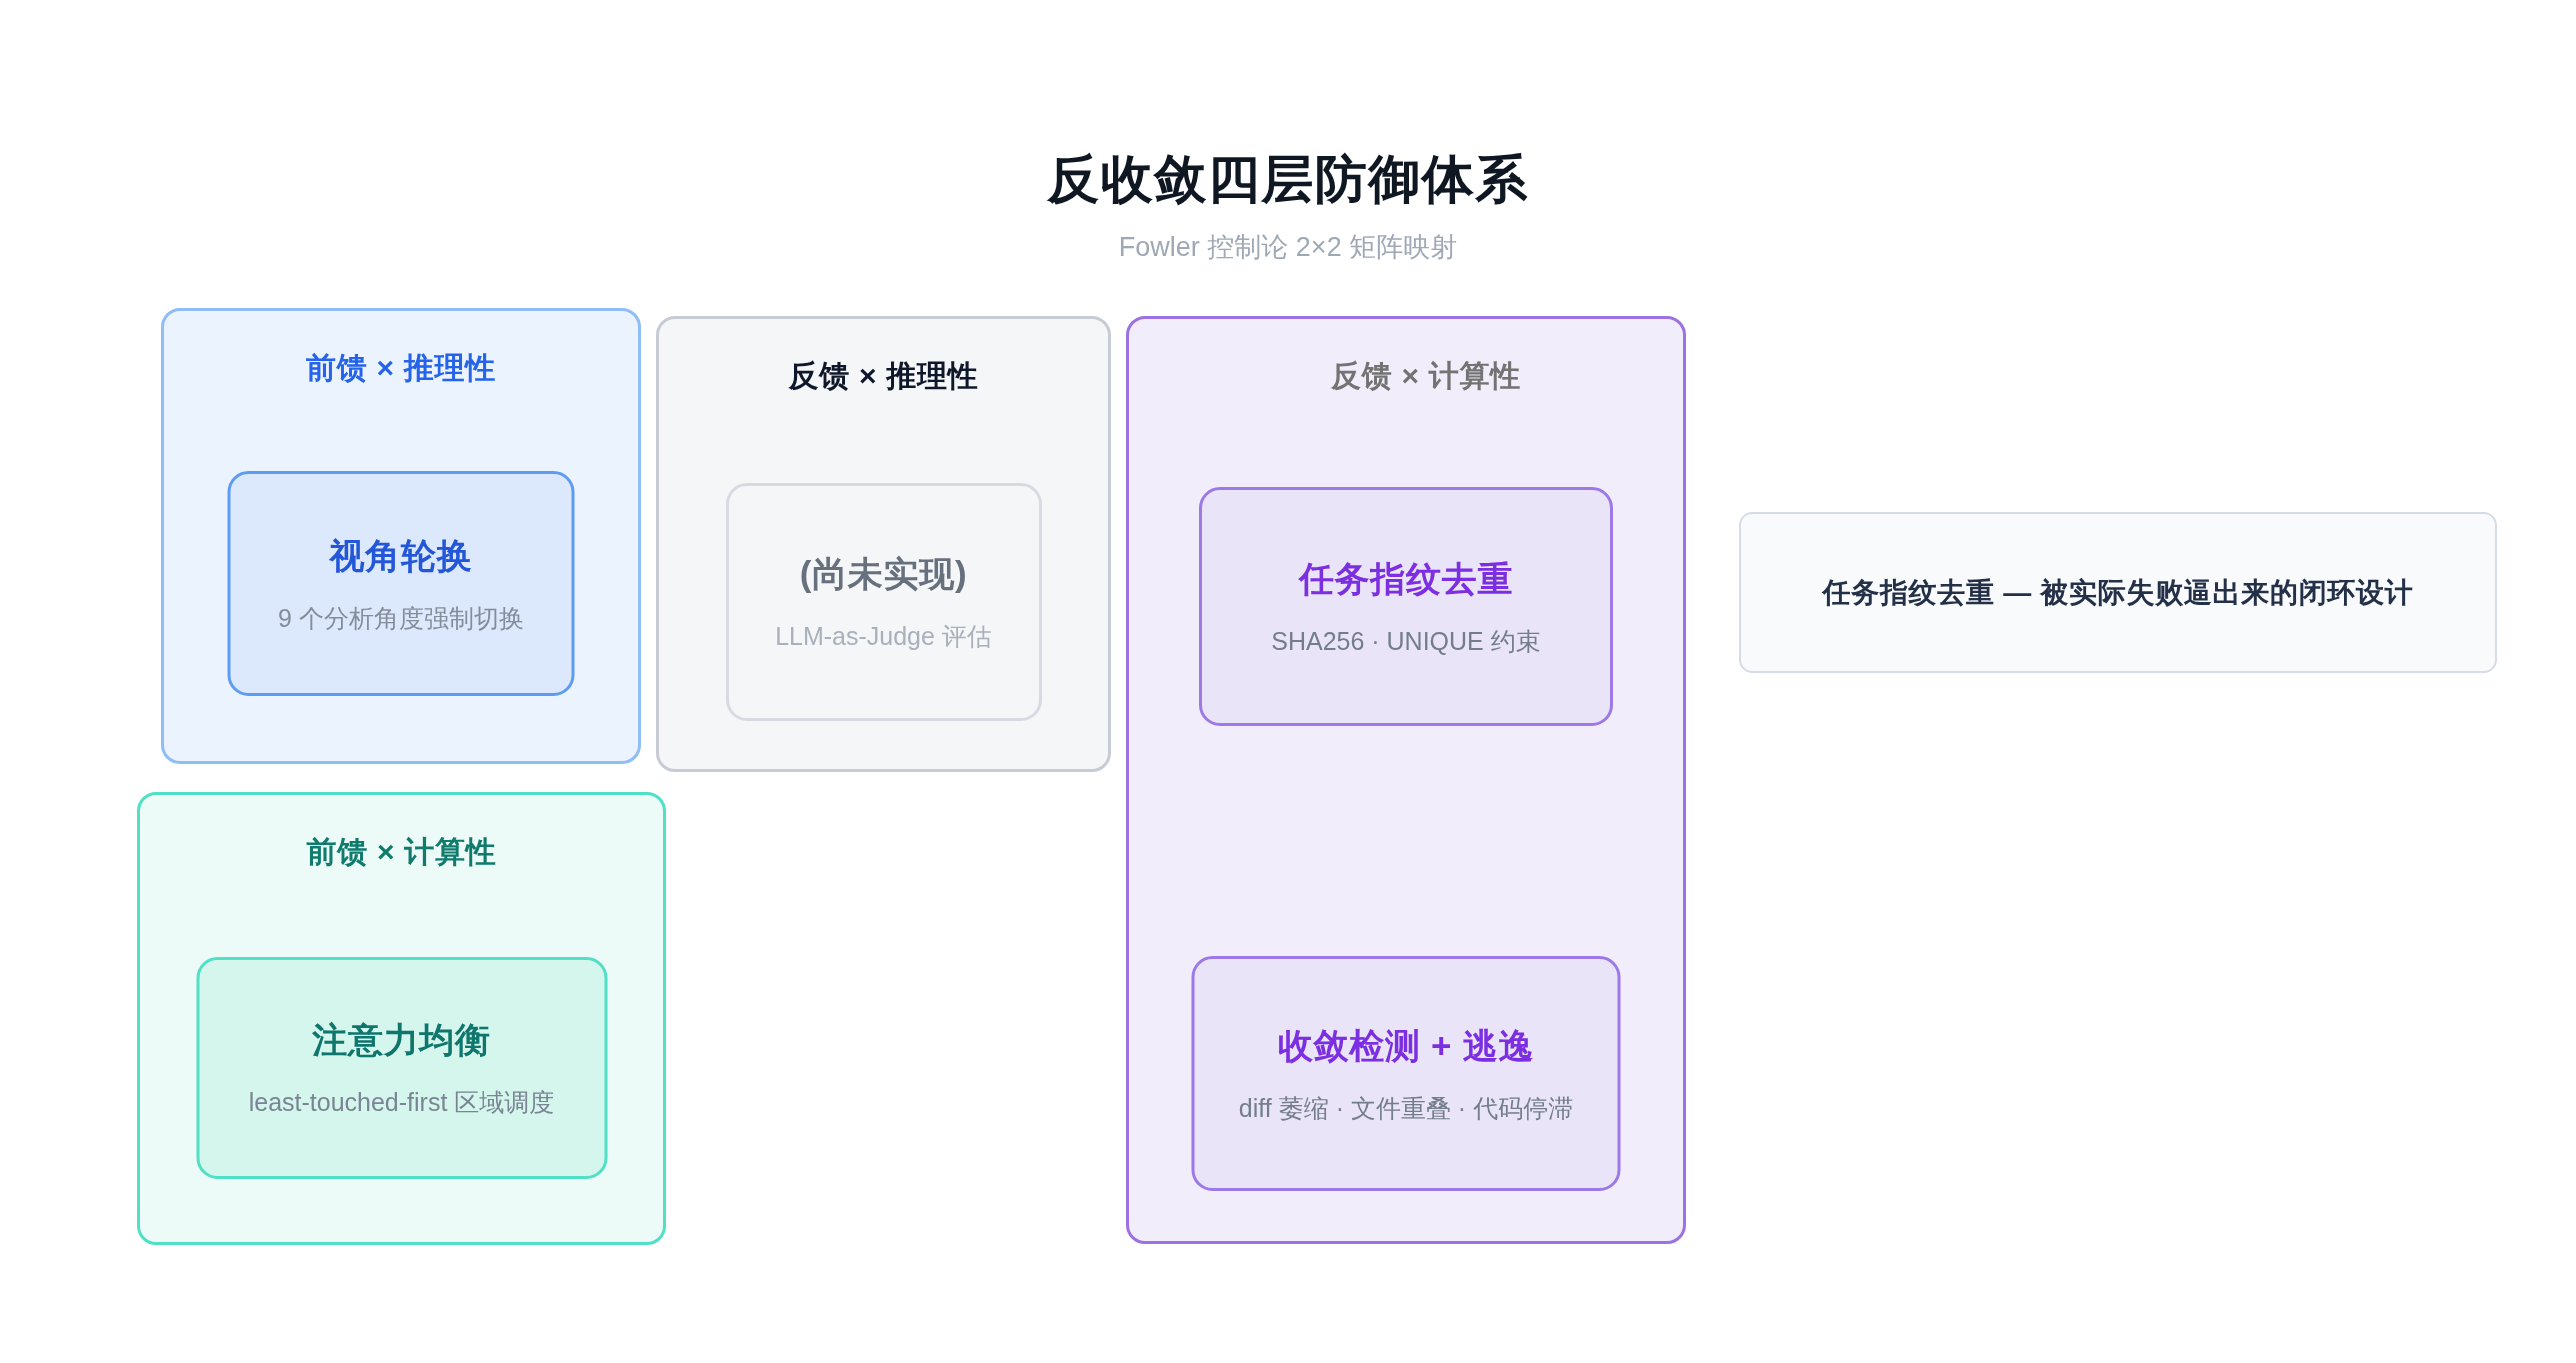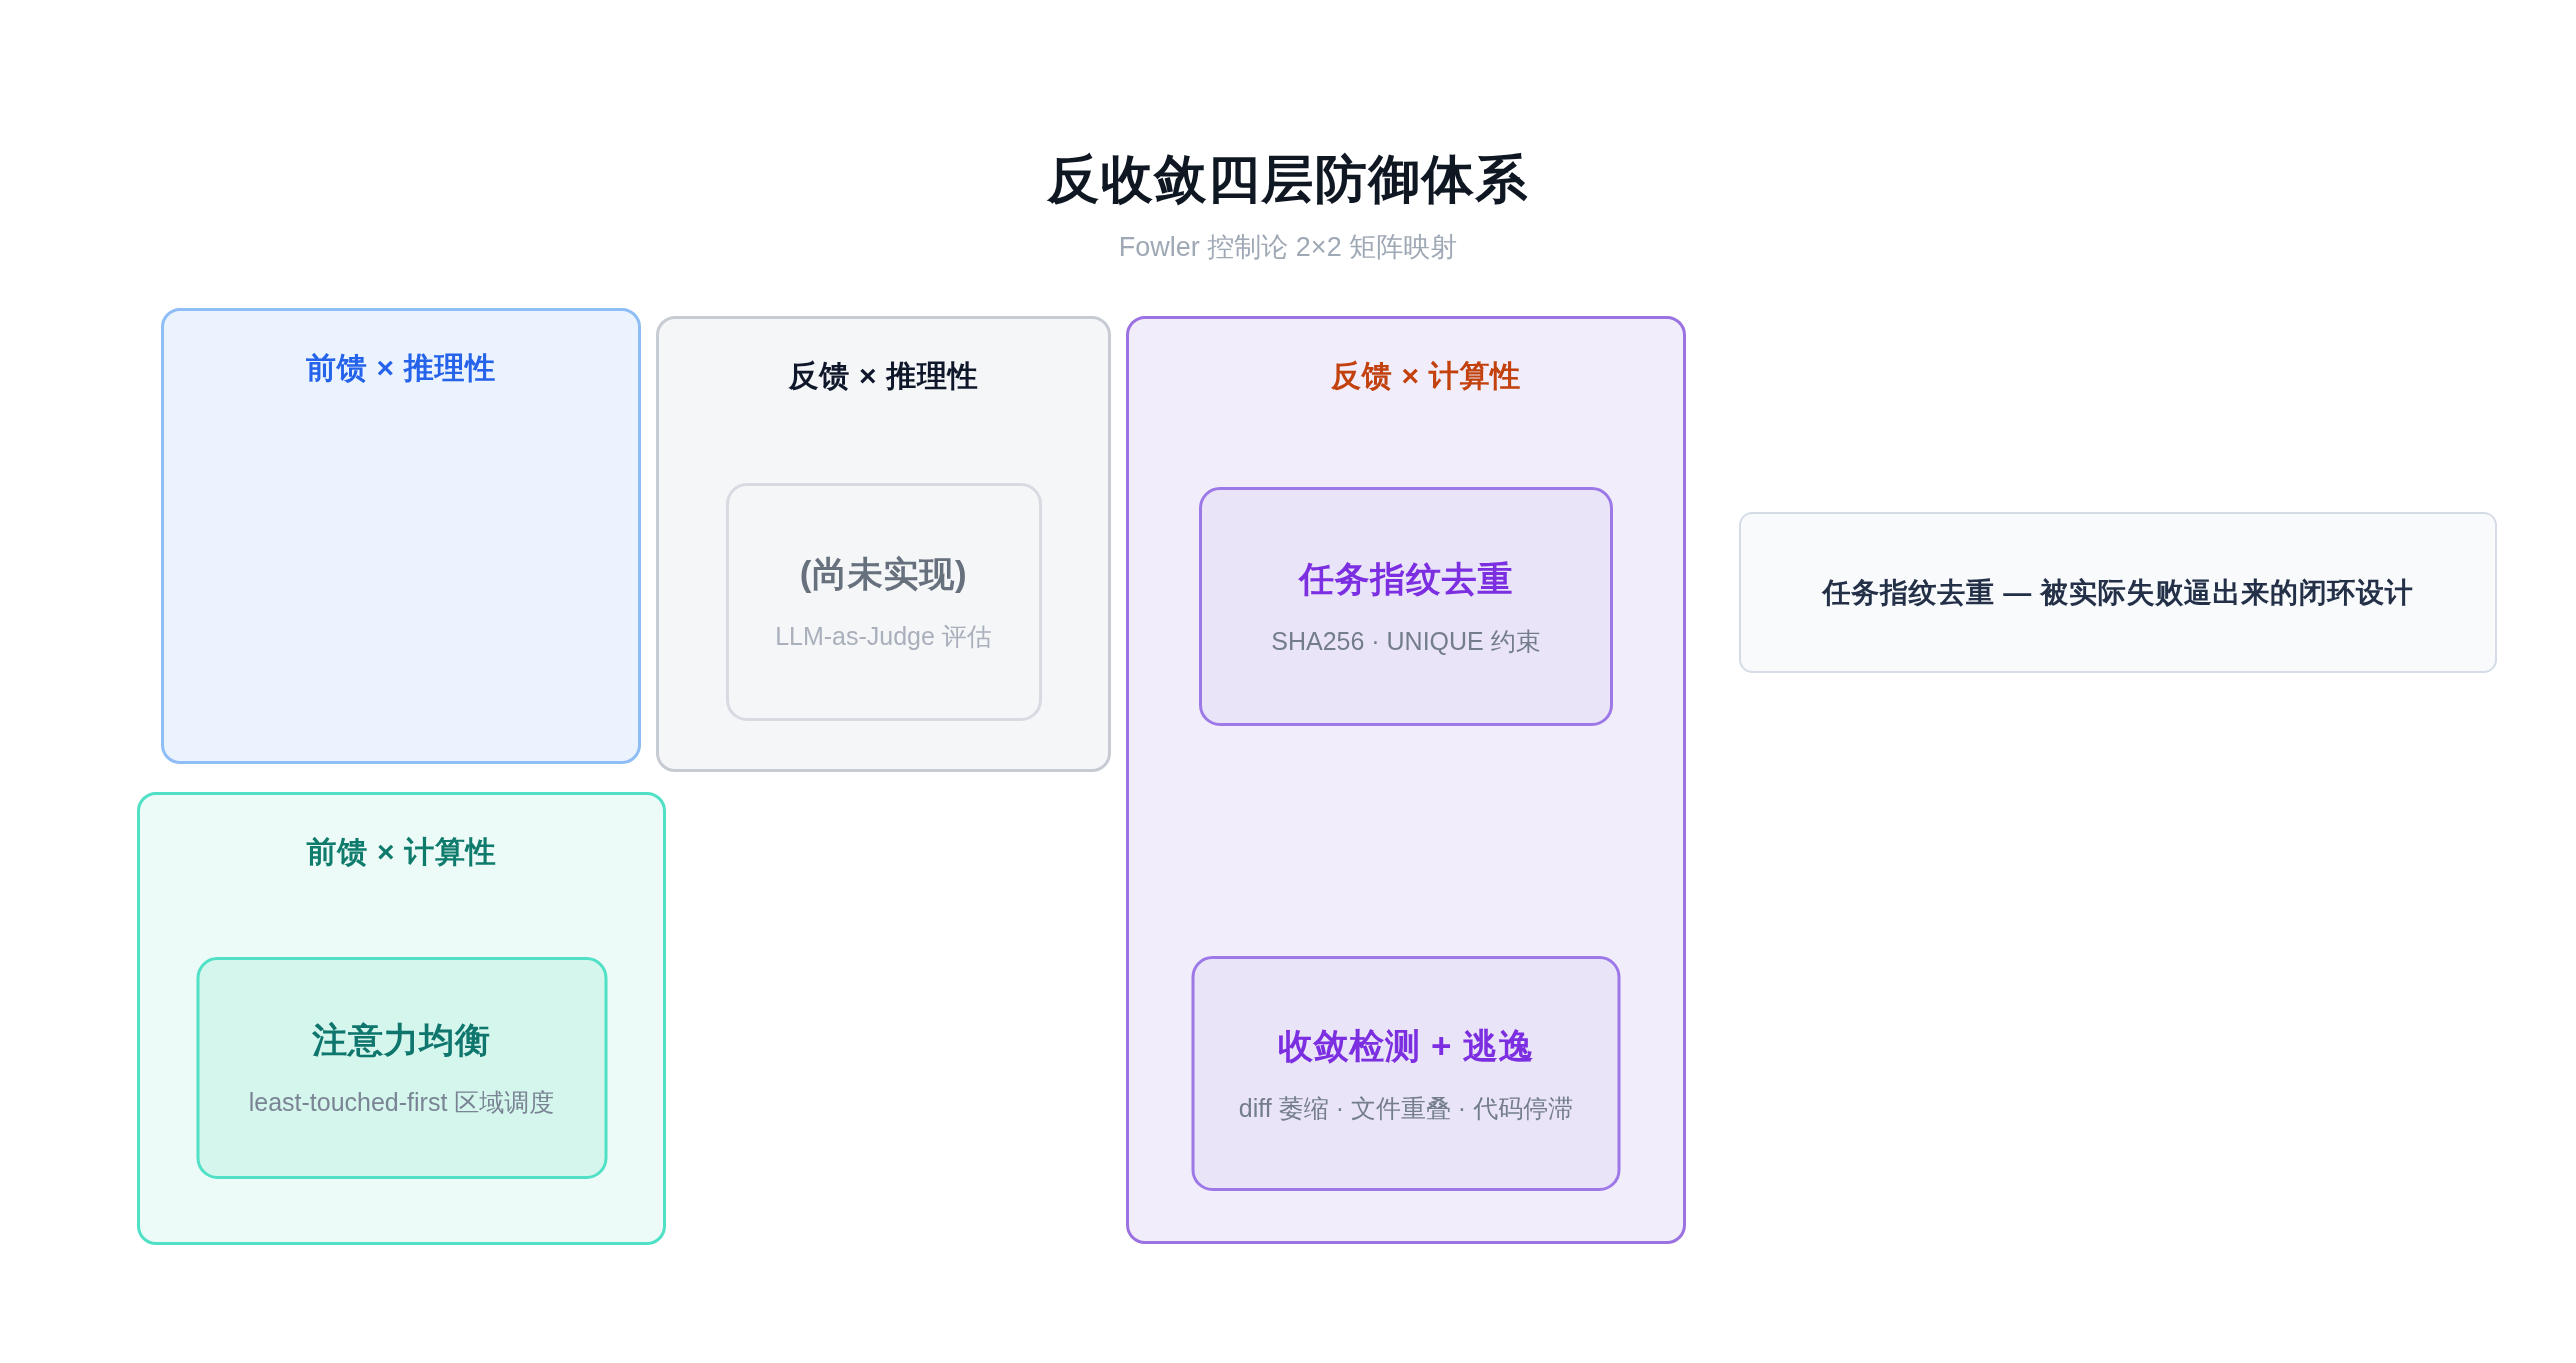--- a/index.html
+++ b/index.html
@@ -40,21 +40,21 @@
     letter-spacing: 0.7px;
   }
 
   .q-blue   { left: 161px;  top: 308px;  width: 480px;  height: 456px;  background: #ebf3fe; border-color: #8fbdf6; }
   .q-gray   { left: 656px;  top: 316px;  width: 455px;  height: 456px;  background: #f5f6f8; border-color: #c7cbd3; }
   .q-purple { left: 1126px; top: 316px;  width: 560px;  height: 928px; background: #f1edfb; border-color: #9c72e2; }
   .q-teal   { left: 137px;  top: 792px; width: 529px;  height: 453px;  background: #ecfbf7; border-color: #4fe0c6; }
 
   .q-blue   .q-label { color: #2563eb; }
   .q-gray   .q-label { color: #0f172a; }
-  .q-purple .q-label { color: #c2410c; margin-left: 40px; }
+  .q-purple .q-label { color: #737373; margin-left: 40px; }
   .q-teal   .q-label { color: #0e7b6c; }
 
   
   .card {
     position: absolute; left: 50%; transform: translateX(-50%);
     border-radius: 21px;
     border: 3.7px solid transparent;
     display: flex; flex-direction: column;
     align-items: center; justify-content: center;
     gap: 22px;
@@ -110,20 +110,24 @@
 <body>
 
 <div class="canvas">
 
   <h1 class="page-title">反收敛四层防御体系</h1>
 
   <div class="page-subtitle">Fowler 控制论 2×2 矩阵映射</div>
 
   <section class="quadrant q-blue">
     <div class="q-label">前馈 × 推理性</div>
+    <div class="card">
+      <div class="card-title">视角轮换</div>
+      <div class="card-sub">9 个分析角度强制切换</div>
+    </div>
   </section>
 
   <section class="quadrant q-gray">
     <div class="q-label">反馈 × 推理性</div>
     <div class="card">
       <div class="card-title">(尚未实现)</div>
       <div class="card-sub">LLM-as-Judge 评估</div>
     </div>
   </section>
 

